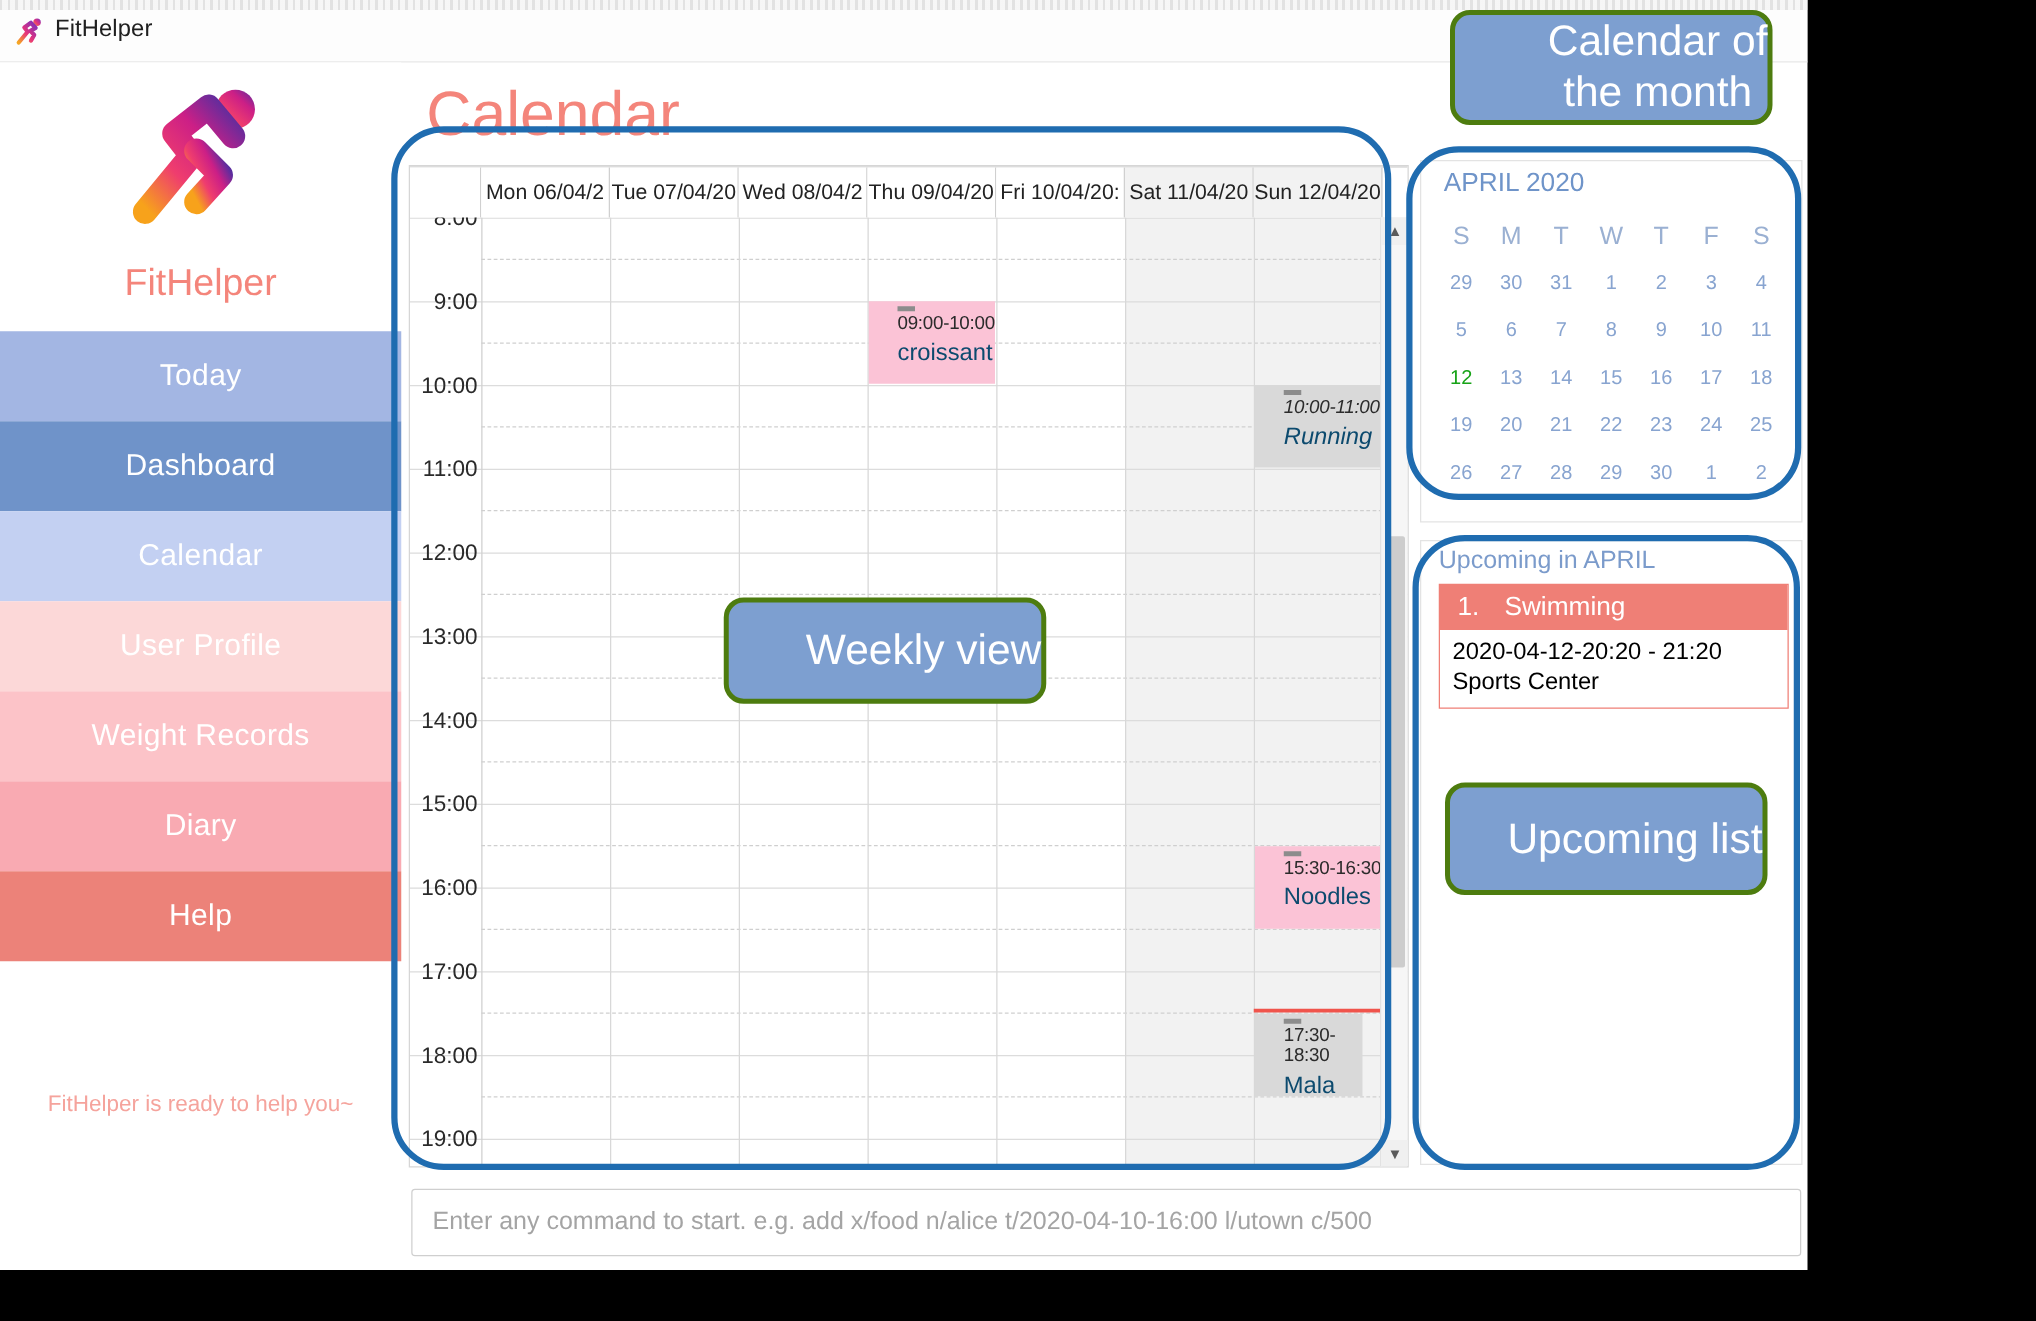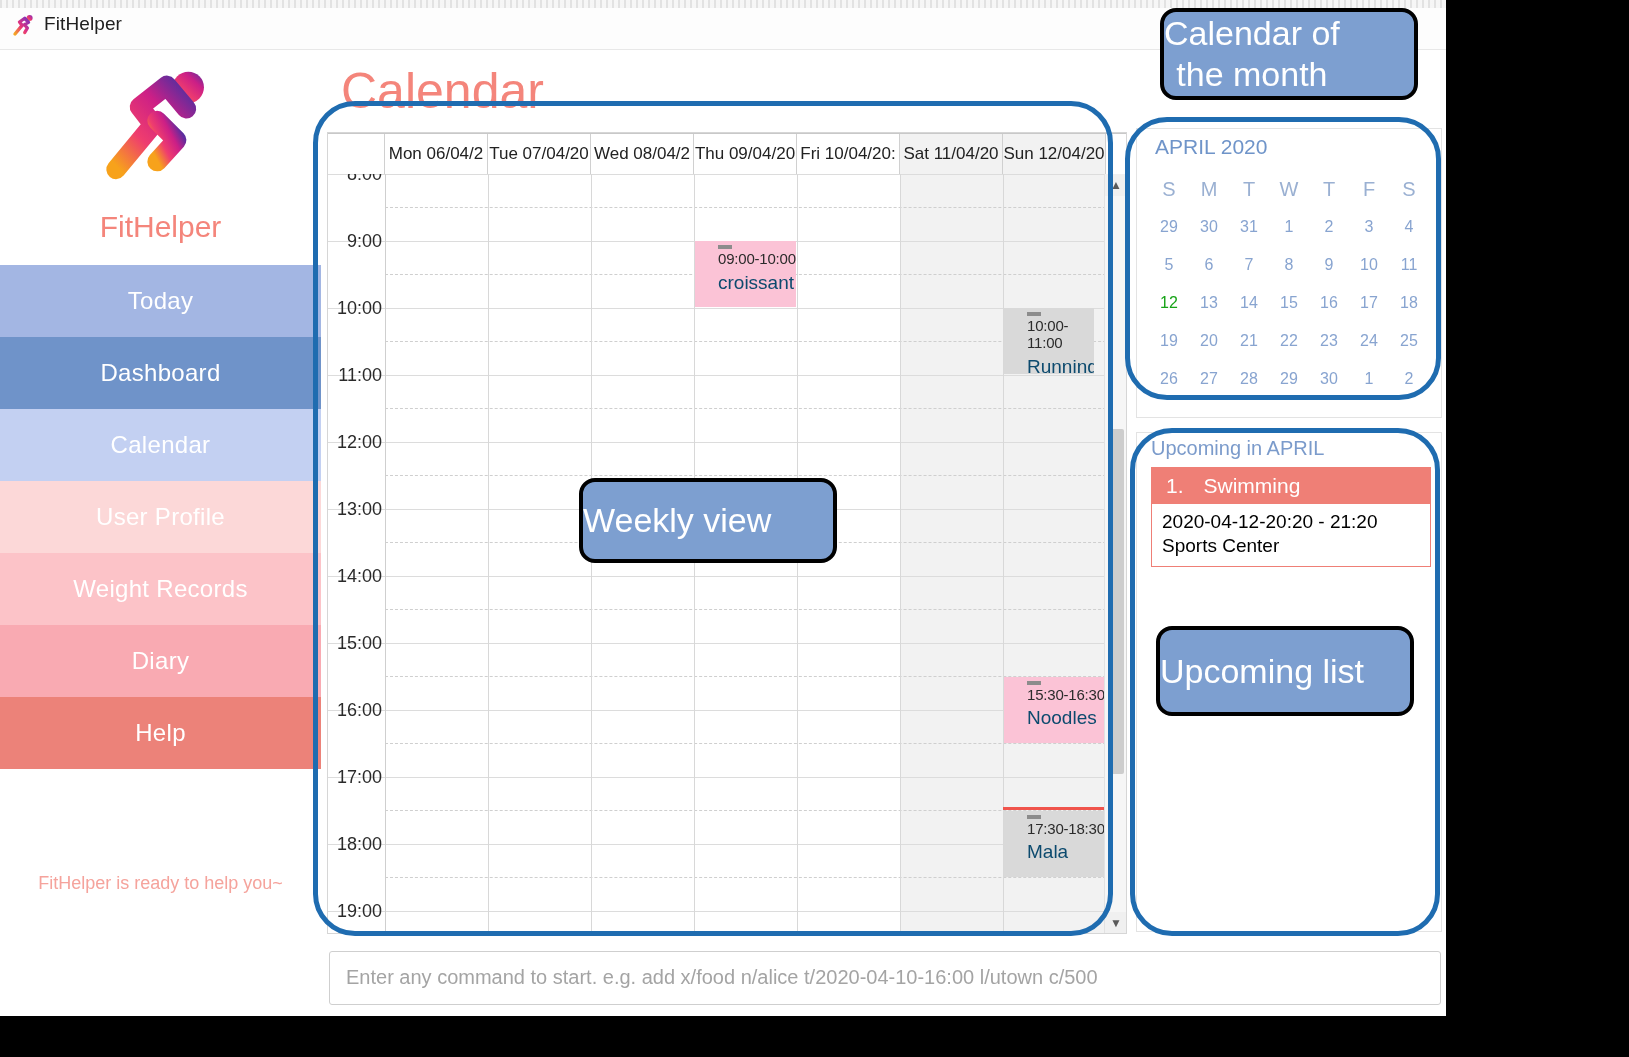--- a/index.html
+++ b/index.html
@@ -170,22 +170,22 @@
     background: #ffffff; border: 1px solid #cfcfcf; border-radius: 3px;
   }
   #command-placeholder {
     position: absolute; left: 16px; top: 14px;
     font-size: 20px; color: #a4a4a4;
   }
 
   
   .callout {
     position: absolute;
-    background: #7d9fd0; border: 4px solid #000000; border-radius: 16px;
-    color: #ffffff; display: flex; align-items: center; justify-content: flex-start;
+    background: #7d9fd0; border: 4px solid #4d7c0f; border-radius: 16px;
+    color: #ffffff; display: flex; align-items: center; justify-content: flex-end;
     text-align: center; font-size: 34px; line-height: 1.2;
   }
   .ring {
     position: absolute; border: 5px solid #1f6cb0; border-radius: 42px;
     pointer-events: none;
   }
 </style>
 </head>
 <body>
 
@@ -349,31 +349,31 @@
           <div class="col-line" style="left: 366px;"></div>
           <div class="col-line" style="left: 469px;"></div>
           <div class="col-line" style="left: 572px;"></div>
           <div class="col-line" style="left: 675px;"></div>
           <div class="col-line" style="left: 778px;"></div>
           <div class="event pink" style="left: 367px; width: 101px; top: 67px; height: 66px;">
             <div class="ev-bar"></div>
             <div class="ev-time">09:00-10:00</div>
             <div class="ev-title">croissant</div>
           </div>
-          <div class="event grey" style="left: 676px; width: 90px; top: 134px; height: 66px;">
+          <div class="event grey" style="left: 676px; width: 104px; top: 134px; height: 66px; font-style: italic;">
             <div class="ev-bar"></div>
             <div class="ev-time">10:00-11:00</div>
             <div class="ev-title">Running</div>
           </div>
           <div class="event pink" style="left: 676px; width: 101px; top: 502.5px; height: 66px;">
             <div class="ev-bar"></div>
             <div class="ev-time">15:30-16:30</div>
             <div class="ev-title">Noodles</div>
           </div>
-          <div class="event grey" style="left: 676px; width: 101px; top: 636.5px; height: 66px;">
+          <div class="event grey" style="left: 676px; width: 86px; top: 636.5px; height: 66px;">
             <div class="ev-bar"></div>
             <div class="ev-time">17:30-18:30</div>
             <div class="ev-title">Mala</div>
           </div>
           <div id="now-line" style="left: 675px; width: 103px; top: 633.15px; background: rgb(240, 84, 76);"></div>
         </div>
     </div>
     <div id="wk-scroll">
       <div class="sb-arrow sb-up">▲</div>
       <div class="sb-thumb"></div>

